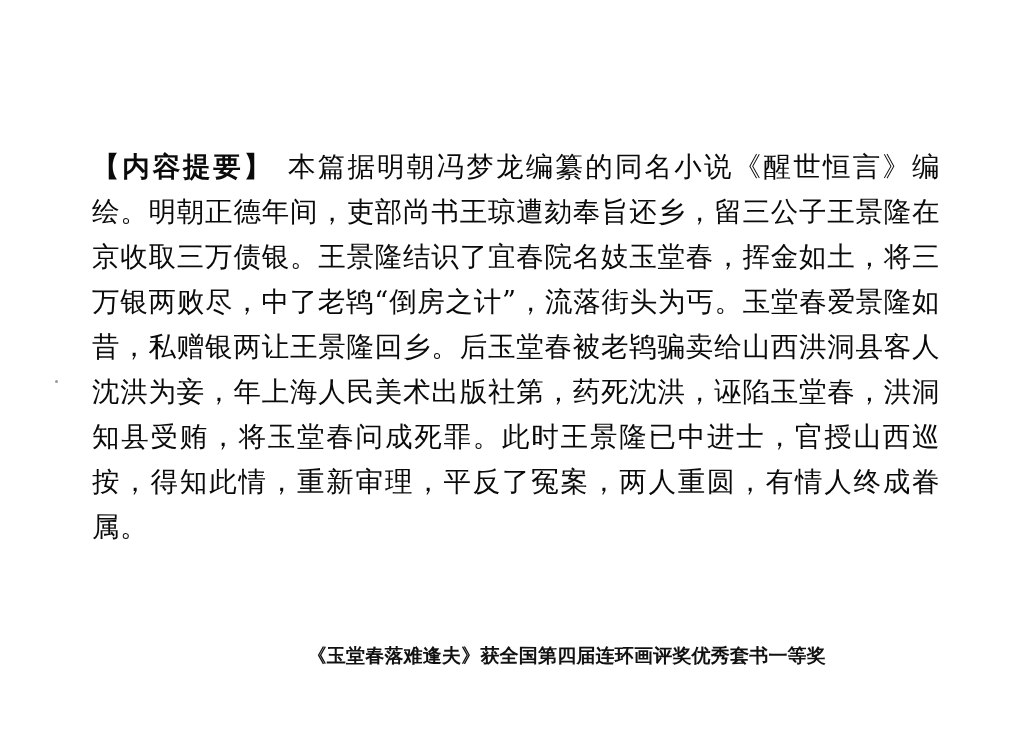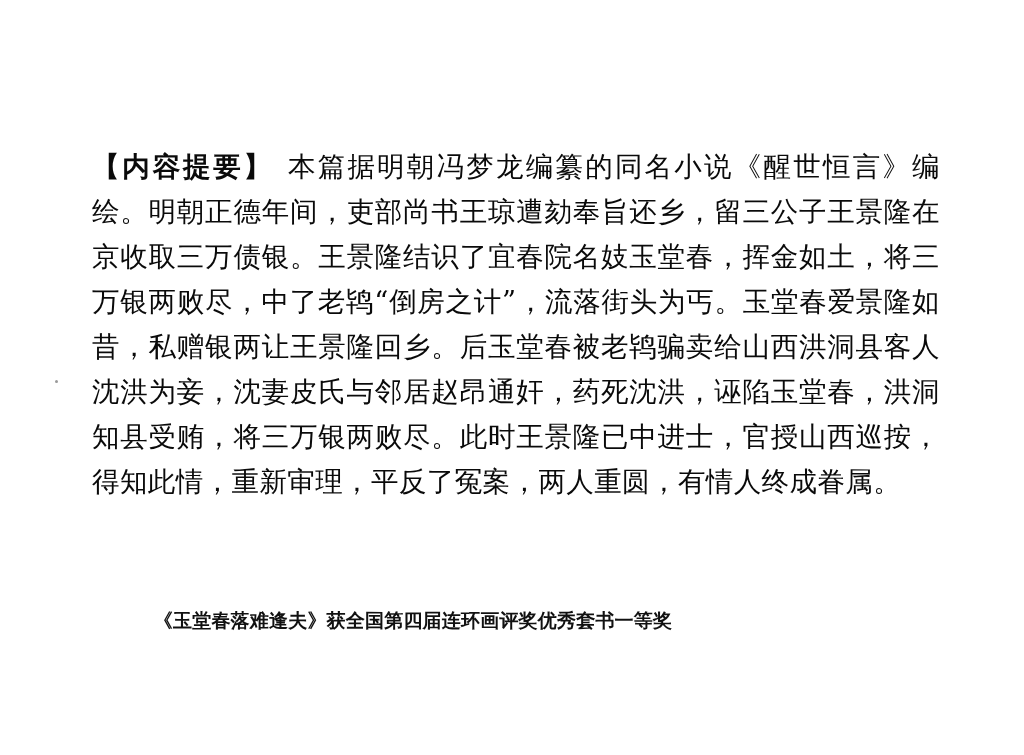--- a/index.html
+++ b/index.html
@@ -43,23 +43,23 @@
 
   .summary-label {
     font-weight: bold;
     letter-spacing: 1px;
     margin-right: 14px;
   }
 
   .footer-block {
     position: absolute;
     left: 0;
-    top: 604px;
+    top: 639px;
     width: 826px;
-    text-align: center;
+    text-align: right;
   }
 
   .footer-line {
     font-family: "DejaVu Sans", "Liberation Sans", sans-serif;
     font-size: 19px;
     font-weight: bold;
     line-height: 33px;
     color: #111111;
     letter-spacing: 0.2px;
     margin: 0;
@@ -76,20 +76,20 @@
   }
 </style>
 </head>
 <body>
 
 <div class="page">
 
   <div class="speck"></div>
 
   <div class="summary-block">
-    <p class="summary-text"><span class="summary-label">【内容提要】</span><span>本篇据明朝冯梦龙编纂的同名小说《醒世恒言》编绘。明朝正德年间，吏部尚书王琼遭劾奉旨还乡，留三公子王景隆在京收取三万债银。王景隆结识了宜春院名妓玉堂春，挥金如土，将三万银两败尽，中了老鸨“倒房之计”，流落街头为丐。玉堂春爱景隆如昔，私赠银两让王景隆回乡。后玉堂春被老鸨骗卖给山西洪洞县客人沈洪为妾，沈妻皮氏与邻居赵昂通奸，药死沈洪，诬陷玉堂春，洪洞知县受贿，将三万银两败尽。此时王景隆已中进士，官授山西巡按，得知此情，重新审理，平反了冤案，两人重圆，有情人终成眷属。</span></p>
+    <p class="summary-text"><span class="summary-label">【内容提要】</span><span>本篇据明朝冯梦龙编纂的同名小说《醒世恒言》编绘。明朝正德年间，吏部尚书王琼遭劾奉旨还乡，留三公子王景隆在京收取三万债银。王景隆结识了宜春院名妓玉堂春，挥金如土，将三万银两败尽，中了老鸨“倒房之计”，流落街头为丐。玉堂春爱景隆如昔，私赠银两让王景隆回乡。后玉堂春被老鸨骗卖给山西洪洞县客人沈洪为妾，年上海人民美术出版社第，药死沈洪，诬陷玉堂春，洪洞知县受贿，将玉堂春问成死罪。此时王景隆已中进士，官授山西巡按，得知此情，重新审理，平反了冤案，两人重圆，有情人终成眷属。</span></p>
   </div>
 
   <div class="footer-block">
     <p class="footer-line">《玉堂春落难逢夫》获全国第四届连环画评奖优秀套书一等奖</p>
   </div>
 
 </div>
 
 </body></html>

